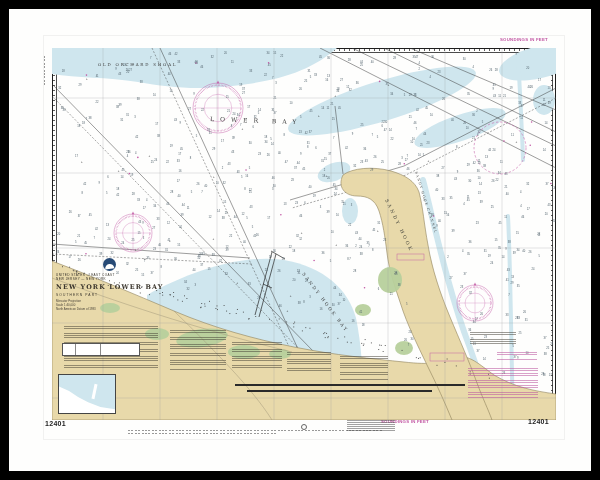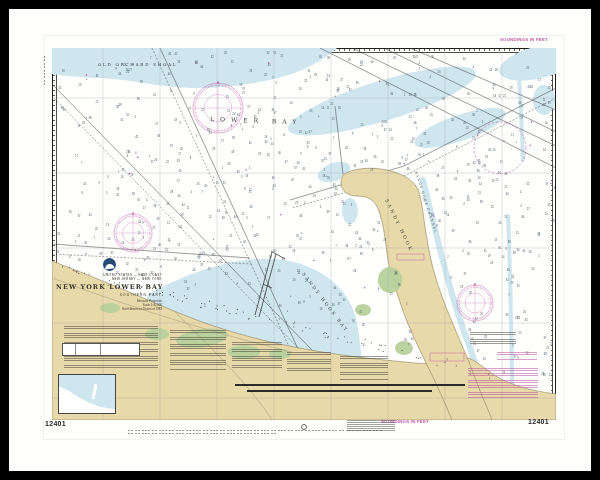--- a/index.html
+++ b/index.html
@@ -27,21 +27,21 @@
   .magnote rect{fill:none;stroke:var(--magenta);stroke-width:.45;}
   
   .mtxt{position:absolute;white-space:nowrap;color:#222;}
   .mag-txt{color:var(--magenta);font-size:4.3px;letter-spacing:.25px;font-weight:bold;}
   .chartnum{font-size:7px;font-weight:bold;letter-spacing:.3px;}
   .microline{position:absolute;background:repeating-linear-gradient(90deg,rgba(70,70,70,.55) 0 2px,transparent 2px 3.4px);}
   .microline.vert{background:repeating-linear-gradient(180deg,rgba(70,70,70,.55) 0 2px,transparent 2px 3.4px);}
   .microblock{position:absolute;background:repeating-linear-gradient(180deg,rgba(70,70,70,.5) 0 .7px,transparent .7px 2.1px);}
   #emblem{position:absolute;left:301px;top:424px;width:6px;height:6px;border:.8px solid #666;border-radius:50%;box-sizing:border-box;}
   
-  .title-block{position:absolute;left:56px;top:258px;width:106px;text-align:right;color:#3a352c;line-height:1.4;}
+  .title-block{position:absolute;left:56px;top:258px;width:106px;text-align:left;color:#3a352c;line-height:1.4;}
   .noaa-logo{width:13px;height:13px;border-radius:50%;background:#274a76;margin:0 auto 2px;position:relative;overflow:hidden;}
   .gull{position:absolute;left:2px;top:5.5px;width:9px;height:5px;background:#fff;border-radius:60% 60% 0 0/100% 100% 0 0;transform:rotate(-8deg);}
   .tb-line1{font-size:3.1px;letter-spacing:.4px;}
   .tb-title{font-size:6.4px;font-weight:bold;letter-spacing:1.1px;font-family:"DejaVu Serif",serif;margin:1.5px 0 1px;white-space:nowrap;}
   .tb-sub{font-size:3.3px;letter-spacing:1.1px;margin-bottom:1px;}
   .tb-det{font-size:2.9px;color:#4a443a;}
   
   .nb{position:absolute;background:repeating-linear-gradient(180deg,rgba(62,58,48,.5) 0 .7px,transparent .7px 2.3px);}
   .nb.mag{background:repeating-linear-gradient(180deg,rgba(186,84,158,.55) 0 .7px,transparent .7px 2.4px);}
   

